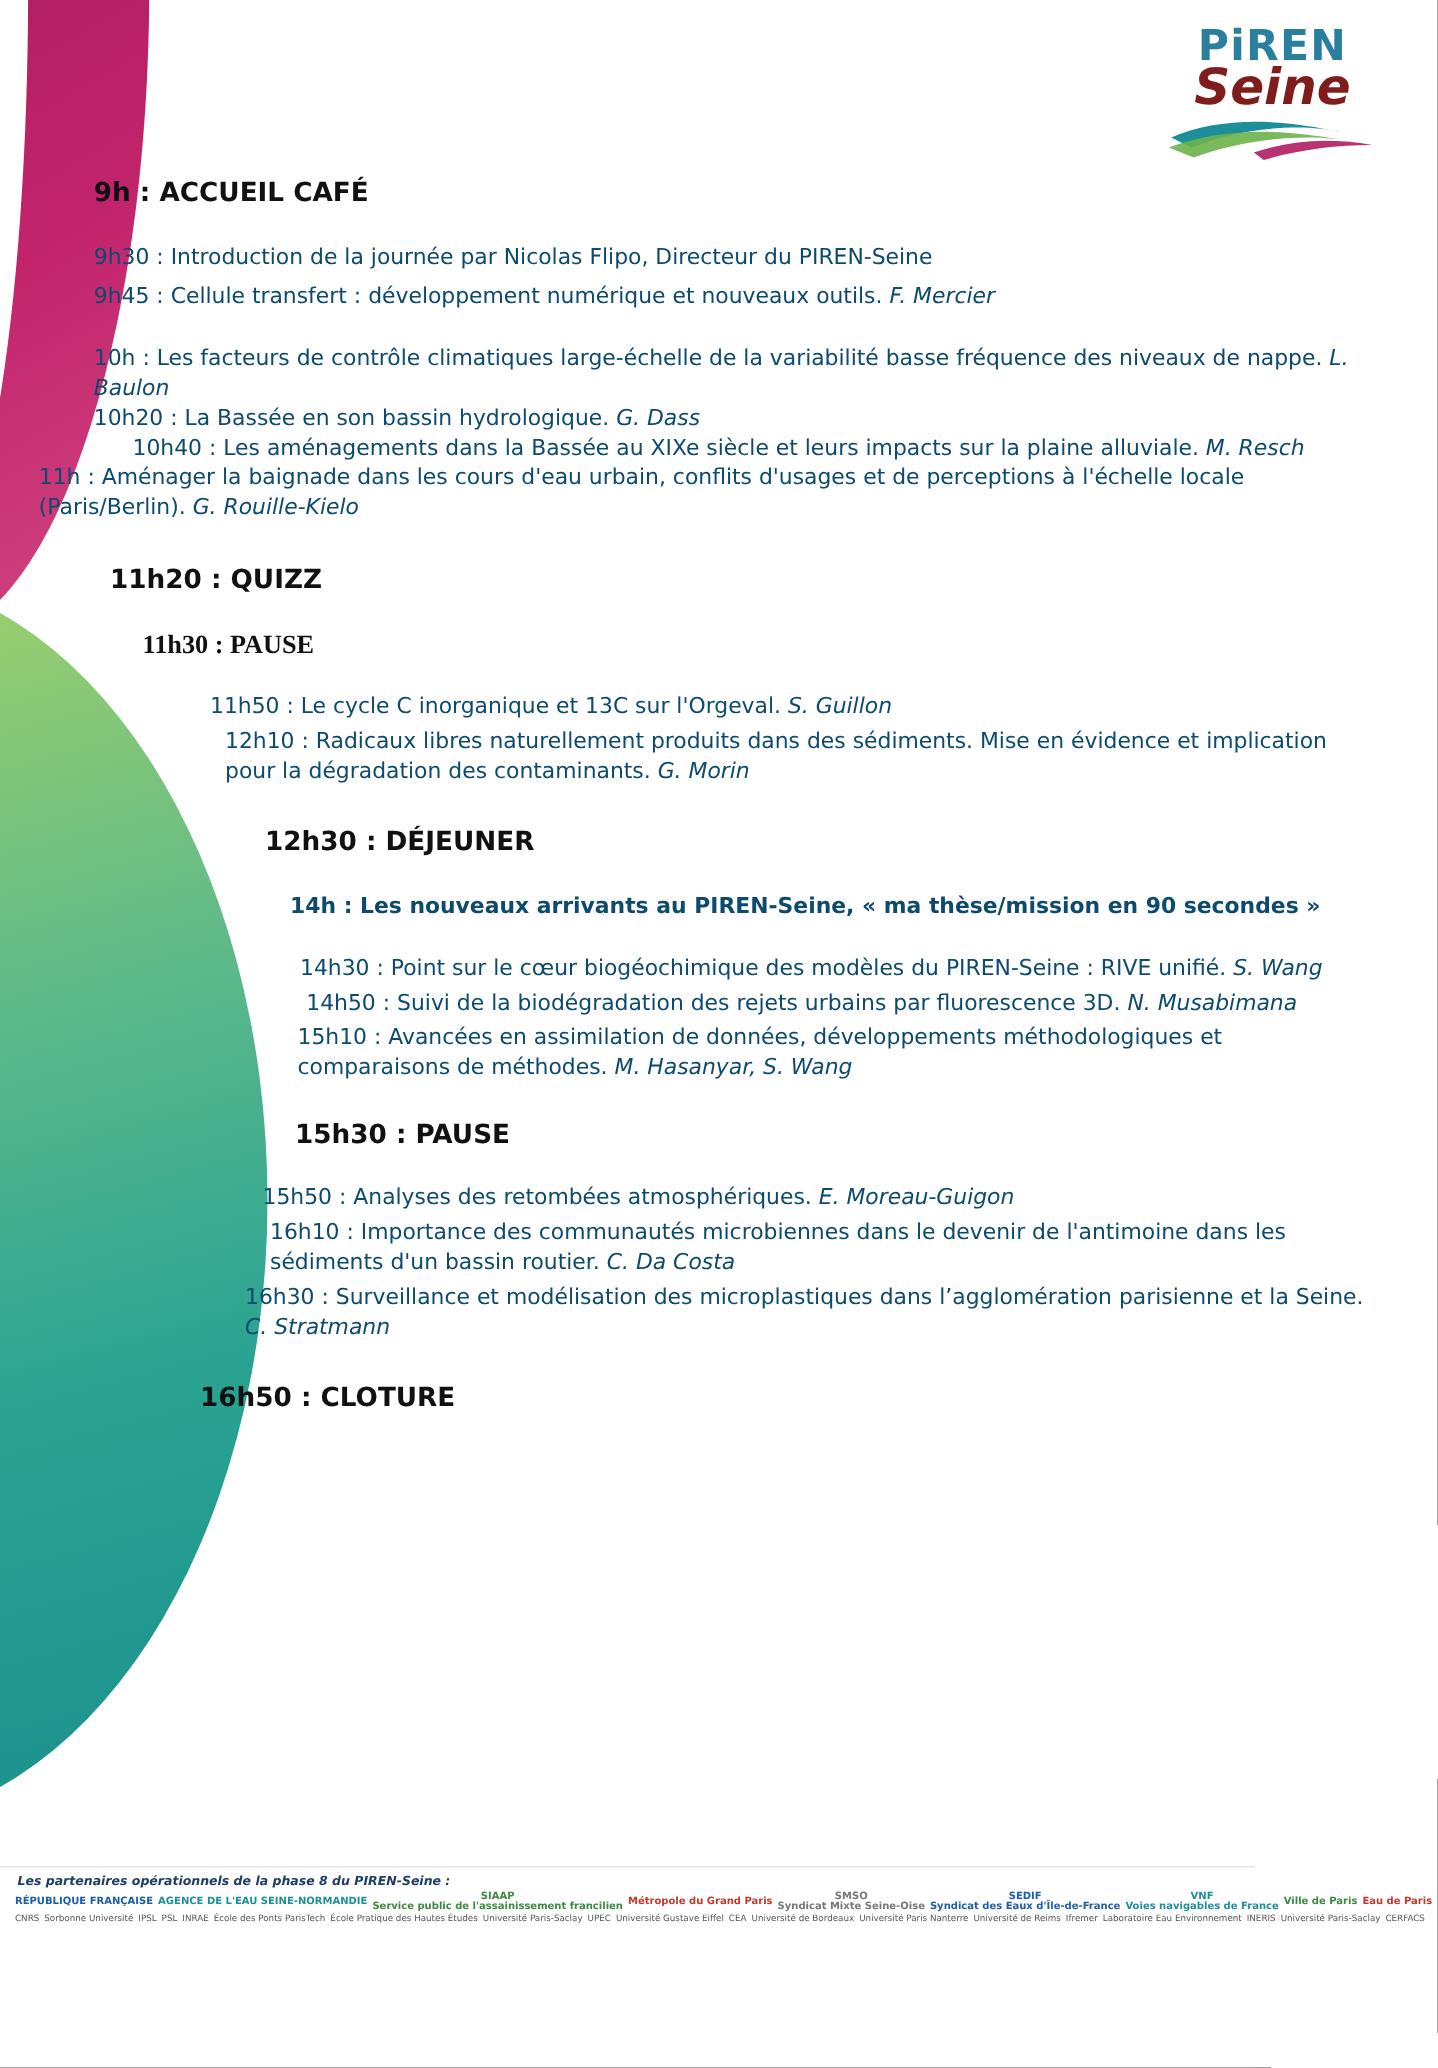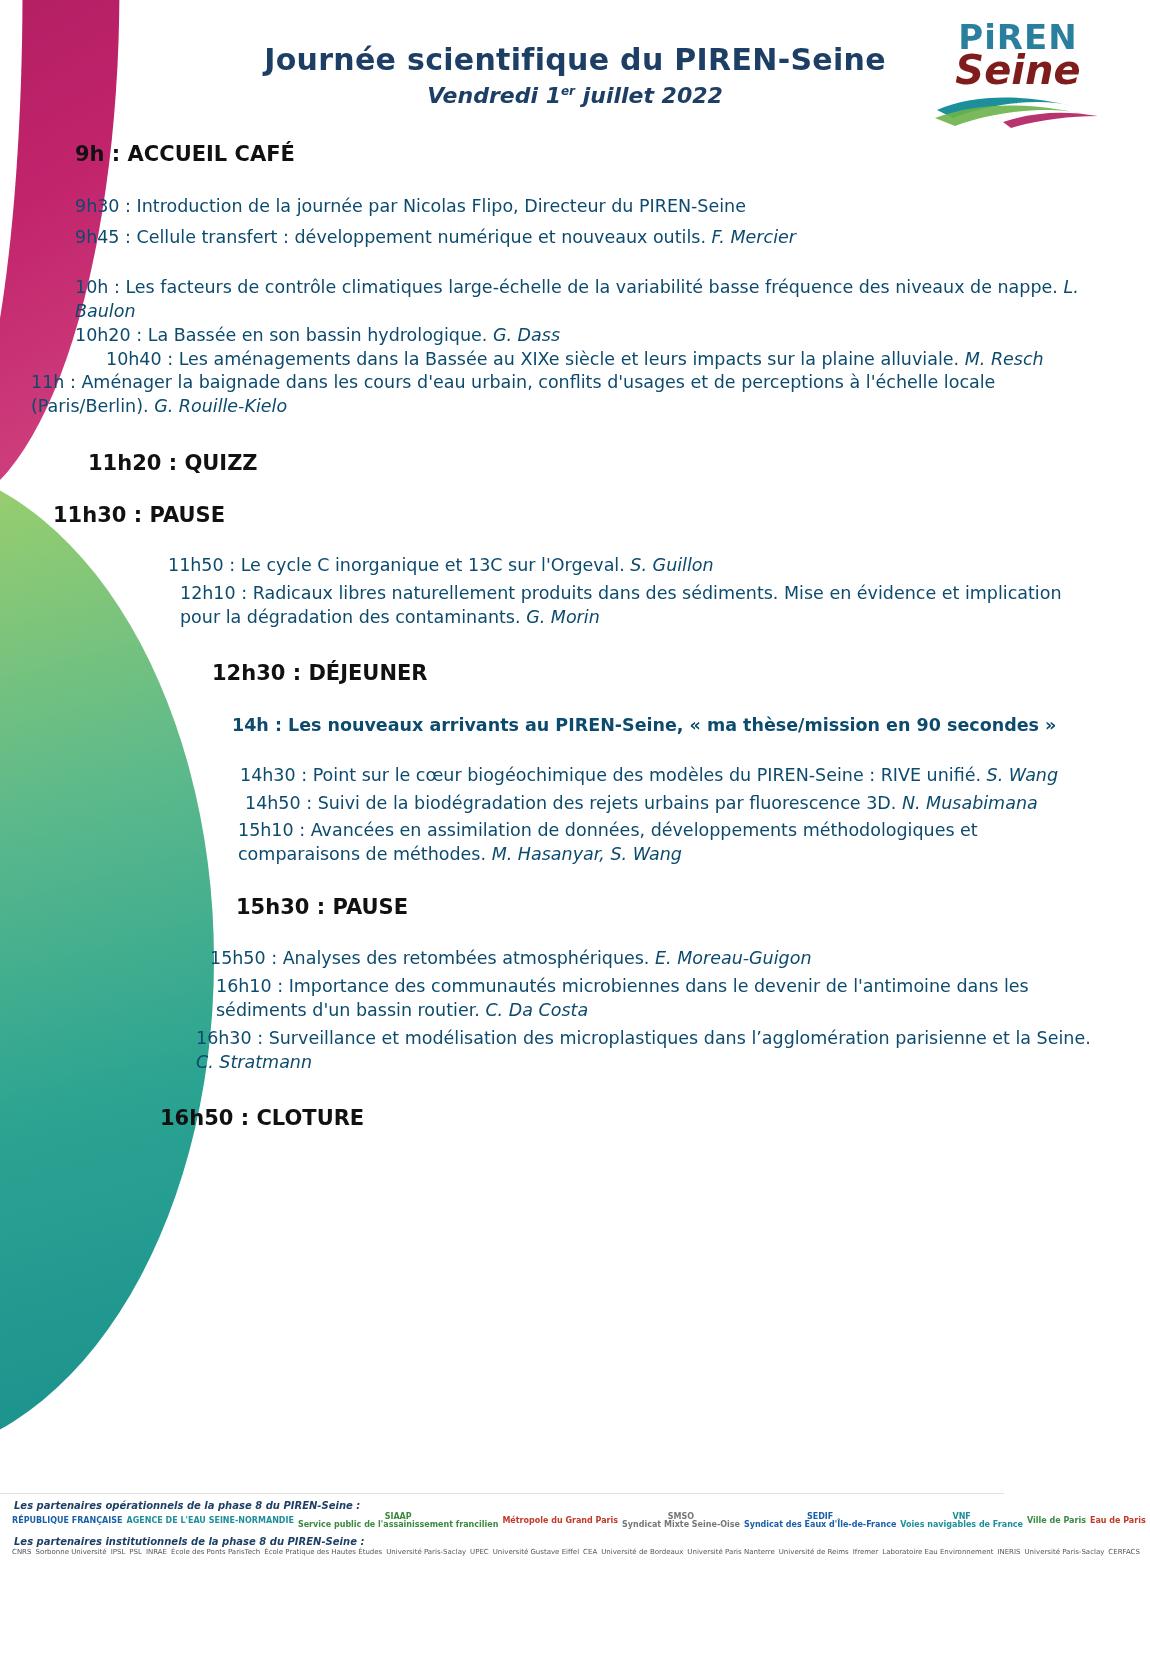--- a/index.html
+++ b/index.html
@@ -99,26 +99,20 @@
 <body>
 
 <div id="page">
 
   <div class="ribbon rib-pink"></div>
   <div class="ribbon rib-white-under"></div>
   <div class="ribbon rib-teal"></div>
   <div class="ribbon rib-green"></div>
   <div class="ribbon rib-white-green"></div>
 
-  <div class="title-block">
-    <div class="title-main">Journée scientifique du PIREN-Seine</div>
-    <div class="title-sub">
-      <span>Vendredi 1</span><sup>er</sup><span> juillet 2022</span>
-    </div>
-  </div>
 
   <div class="logo">
     <div class="l1">PiREN</div>
     <div class="l2">Seine</div>
     <svg width="170" height="38" viewBox="0 0 170 38">
       <path d="M4 18 C40 2, 90 2, 140 14 C110 6, 60 10, 20 26 Z" fill="#1d8f9b"></path>
       <path d="M2 26 C45 10, 95 10, 150 22 C120 14, 65 18, 22 34 Z" fill="#6cb34a" opacity="0.9"></path>
       <path d="M70 30 C100 20, 130 18, 165 24 C135 24, 105 28, 78 36 Z" fill="#b01e62" opacity="0.9"></path>
     </svg>
   </div>
@@ -130,21 +124,21 @@
       <div style="height: 8px;"></div>
       <div class="line" style="padding-left: 75px;"><span>9h45 : Cellule transfert : développement numérique et nouveaux outils. </span><span class="it">F. Mercier</span></div>
       <div style="height: 26px;"></div>
       <div class="line" style="padding-left: 75px;"><span>10h : Les facteurs de contrôle climatiques large-échelle de la variabilité basse fréquence des niveaux de nappe. </span><span class="it">L. Baulon</span></div>
       <div class="line" style="padding-left: 75px;"><span>10h20 : La Bassée en son bassin hydrologique. </span><span class="it">G. Dass</span></div>
       <div class="line" style="padding-left: 58px; margin-left: 48px;"><span>10h40 : Les aménagements dans la Bassée au XIXe siècle et leurs impacts sur la plaine alluviale. </span><span class="it">M. Resch</span></div>
       <div class="line" style="padding-left: 31px;"><span>11h : Aménager la baignade dans les cours d'eau urbain, conflits d'usages et de perceptions à l'échelle locale (Paris/Berlin). </span><span class="it">G. Rouille-Kielo</span></div>
       <div style="height: 30px;"></div>
       <div class="line big" style="padding-left: 88px;"><span>11h20 : QUIZZ</span></div>
       <div style="height: 24px;"></div>
-      <div class="line big" style="padding-left: 53px;"><span>11h30 : PAUSE</span></div>
+      <div class="line big" style="padding-left: 114px; font-family: Liberation Serif, serif;"><span>11h30 : PAUSE</span></div>
       <div style="height: 24px;"></div>
       <div class="line" style="padding-left: 168px;"><span>11h50 : Le cycle C inorganique et 13C sur l'Orgeval. </span><span class="it">S. Guillon</span></div>
       <div style="height: 4px;"></div>
       <div class="line" style="padding-left: 180px;"><span>12h10 : Radicaux libres naturellement produits dans des sédiments. Mise en évidence et implication pour la dégradation des contaminants. </span><span class="it">G. Morin</span></div>
       <div style="height: 30px;"></div>
       <div class="line big" style="padding-left: 212px;"><span>12h30 : DÉJEUNER</span></div>
       <div style="height: 26px;"></div>
       <div class="line" style="font-weight: 700; padding-left: 232px;"><span>14h : Les nouveaux arrivants au PIREN-Seine, « ma thèse/mission en 90 secondes »</span></div>
       <div style="height: 26px;"></div>
       <div class="line" style="padding-left: 240px;"><span>14h30 : Point sur le cœur biogéochimique des modèles du PIREN-Seine : RIVE unifié. </span><span class="it">S. Wang</span></div>
@@ -195,21 +189,20 @@
         <div class="f-item f-green">
           <span class="tag">Ville de Paris</span>
         </div>
         <div class="f-item f-red">
           <span class="tag">Eau de Paris</span>
         </div>
         <div class="f-item f-grey">
           <span class="tag">Préfet de la Région d'Île-de-France</span>
         </div>
       </div>
-    <div class="f-label">Les partenaires institutionnels de la phase 8 du PIREN-Seine :</div>
     <div class="f-row row2">
         <div class="f-item sm f-blue">
           <span class="tag">CNRS</span>
         </div>
         <div class="f-item sm f-teal">
           <span class="tag">Sorbonne Université</span>
         </div>
         <div class="f-item sm f-green">
           <span class="tag">IPSL</span>
         </div>

